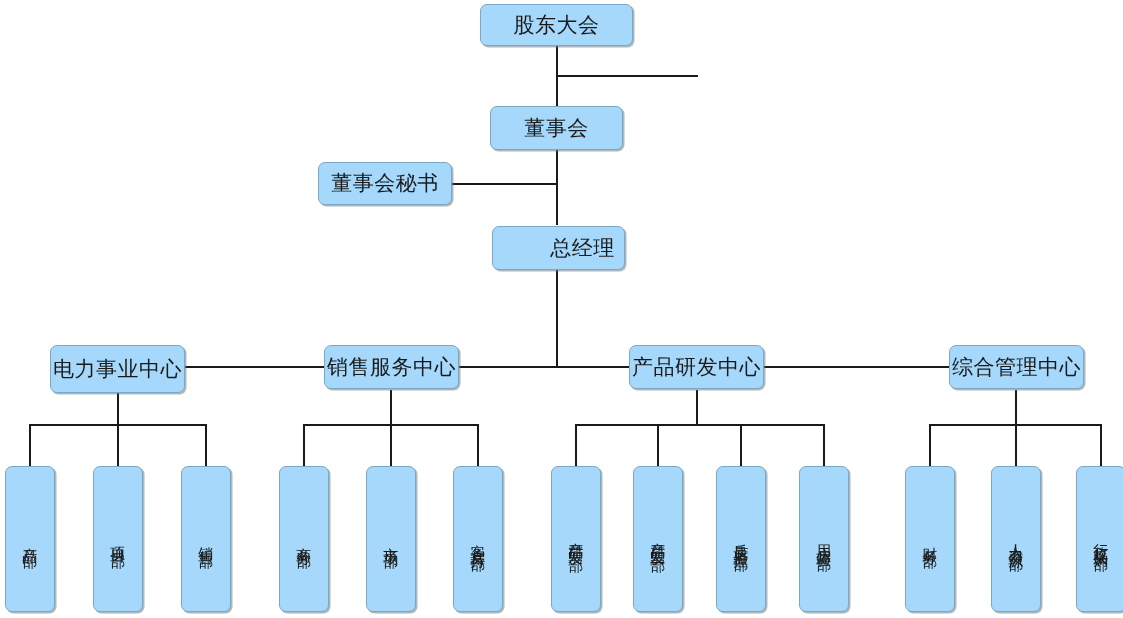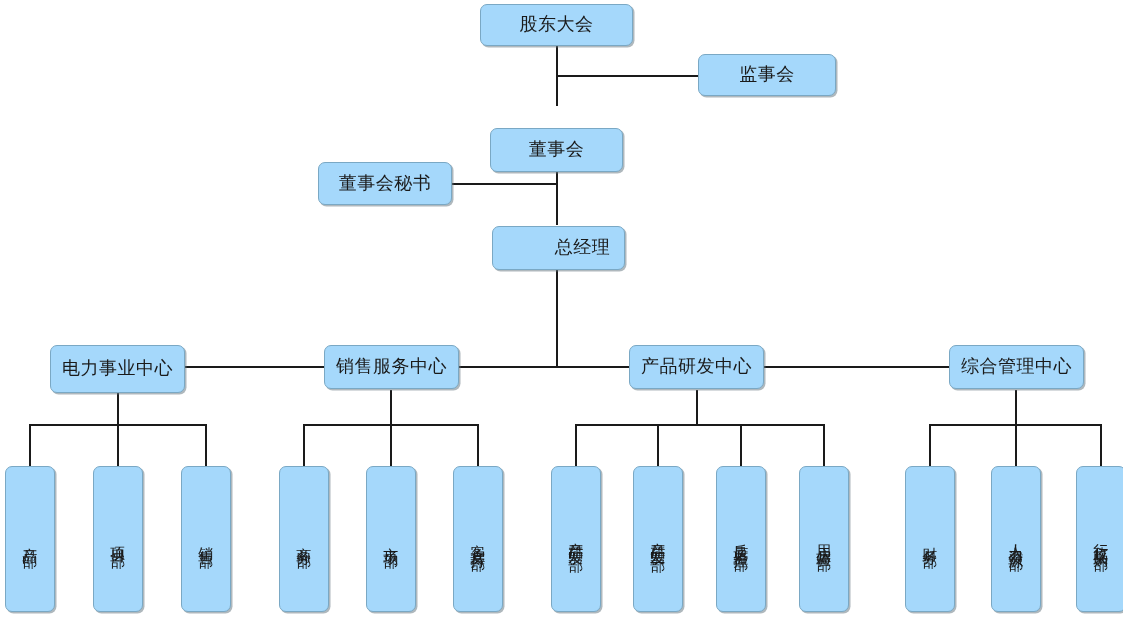--- a/index.html
+++ b/index.html
@@ -31,21 +31,21 @@
     position: absolute;
     box-sizing: border-box;
     background: #a5d8fb;
     border: 1px solid #7aa8c4;
     border-radius: 7px;
     box-shadow: 1.5px 1.5px 0 0 rgba(110,125,135,0.55);
     display: flex;
     align-items: center;
     justify-content: center;
     color: #1a1a1a;
-    font-size: 18px;
+    font-size: 21px;
     line-height: 1.18;
     letter-spacing: 0.5px;
     text-align: center;
     user-select: none;
   }
   .node.vertical {
     writing-mode: vertical-rl;
     text-orientation: upright;
     letter-spacing: 3px;
     font-size: 15px;
@@ -88,23 +88,22 @@
   <div class="line v" style="left:823px; top:424px; height:42px;"></div>
 
   <div class="line v" style="left:1015px; top:390px; height:35px;"></div>
   <div class="line h" style="left:929px; top:424px; width:173px;"></div>
   <div class="line v" style="left:929px; top:424px; height:42px;"></div>
   <div class="line v" style="left:1015px; top:424px; height:42px;"></div>
   <div class="line v" style="left:1100px; top:424px; height:42px;"></div>
 
   <div class="node" style="left:480px; top:4px; width:153px; height:42px;">股东大会</div>
 
-  <div class="node" style="left:698px; top:54px; width:138px; height:42px;">监事会</div>
 
-  <div class="node" style="left:490px; top:106px; width:133px; height:44px;margin-top:22px;">董事会</div>
+  <div class="node" style="left:490px; top:106px; width:133px; height:44px;">董事会</div>
 
   <div class="node" style="left:298px; top:162px; width:134px; height:43px;margin-left:20px;">董事会秘书</div>
 
   <div class="node" style="left:492px; top:226px; width:133px; height:44px;padding-left:48px;">总经理</div>
 
   <div class="node" style="left:50px; top:345px; width:135px; height:48px;">电力事业中心</div>
 
   <div class="node" style="left:324px; top:345px; width:135px; height:44px;font-family:Liberation Serif, serif;">销售服务中心</div>
 
   <div class="node" style="left:629px; top:345px; width:135px; height:44px;">产品研发中心</div>

